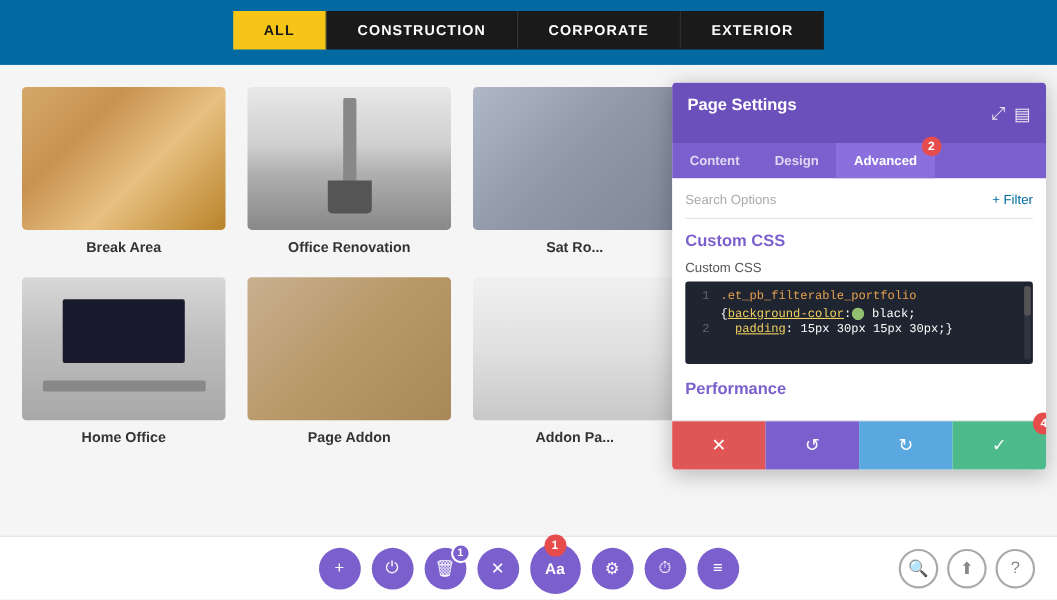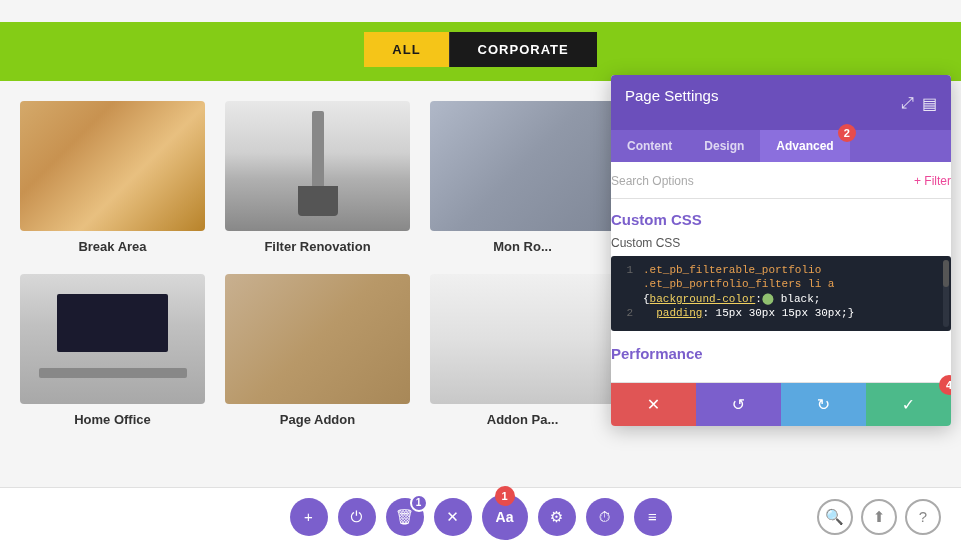--- a/index.html
+++ b/index.html
@@ -10,23 +10,22 @@
       height: 545px;
       overflow: hidden;
       position: relative;
     }
 
     
     .filter-tabs {
       display: flex;
       justify-content: center;
       padding: 10px 0 14px;
-      background: #84cc16;
+      background: #0369a1;
       gap: 0;
-      margin-top: 22px;
     }
     .filter-tab {
       padding: 10px 28px;
       font-size: 13px;
       font-weight: 700;
       letter-spacing: 1px;
       cursor: pointer;
       border: none;
       background: #1a1a1a;
       color: #fff;
@@ -103,21 +102,21 @@
     .panel-header {
       background: #6b4fbb;
       padding: 12px 14px 0;
       display: flex;
       align-items: center;
       justify-content: space-between;
     }
     .panel-title {
       color: #fff;
       font-size: 15px;
-      font-weight: 400;
+      font-weight: 700;
       padding-bottom: 26px;
     }
     .panel-header-icons {
       display: flex;
       gap: 8px;
       padding-bottom: 10px;
     }
     .panel-icon-btn {
       color: #fff;
       font-size: 16px;
@@ -150,37 +149,37 @@
       border-radius: 50%;
       width: 18px;
       height: 18px;
       font-size: 11px;
       font-weight: 700;
       display: flex;
       align-items: center;
       justify-content: center;
     }
     .panel-body {
-      padding: 12px 0;
+      padding: 12px 12px;
     }
     .search-filter-row {
       display: flex;
       align-items: center;
       justify-content: space-between;
       margin-bottom: 12px;
       border-bottom: 1px solid #e0e0e0;
       padding-bottom: 10px;
     }
     .search-options {
       font-size: 12px;
       color: #aaa;
     }
     .filter-btn {
       font-size: 12px;
-      color: #ec4899;
+      color: #0369a1;
       cursor: pointer;
     }
     .section-title {
       color: #7b5fcc;
       font-size: 15px;
       font-weight: 700;
       margin-bottom: 8px;
     }
     .field-label {
       font-size: 12px;
@@ -402,39 +401,41 @@
   </style>
 </head>
 <body>
 
 <div class="main-content">
 
   <div style="flex: 1; display: flex; flex-direction: column; overflow: hidden;">
 
     <div class="filter-tabs">
       <button class="filter-tab active">ALL</button>
+      <button class="filter-tab">CONSTRUCTION</button>
       <button class="filter-tab">CORPORATE</button>
+      <button class="filter-tab">EXTERIOR</button>
     </div>
 
     <div class="portfolio-grid">
 
       <div class="portfolio-item">
         <div class="portfolio-thumb portfolio-thumb-wood-light"></div>
         <div class="portfolio-label">Break Area</div>
       </div>
       <div class="portfolio-item">
         <div class="portfolio-thumb portfolio-thumb-brush">
           <div class="brush-handle"></div>
           <div class="brush-head"></div>
         </div>
-        <div class="portfolio-label">Filter Renovation</div>
+        <div class="portfolio-label">Office Renovation</div>
       </div>
       <div class="portfolio-item">
         <div class="portfolio-thumb portfolio-thumb-sunroof"></div>
-        <div class="portfolio-label">Mon Ro...</div>
+        <div class="portfolio-label">Sat Ro...</div>
       </div>
 
       <div class="portfolio-item">
         <div class="portfolio-thumb portfolio-thumb-office">
           <div class="laptop-screen"></div>
           <div class="laptop-base"></div>
         </div>
         <div class="portfolio-label">Home Office</div>
       </div>
       <div class="portfolio-item">
@@ -473,24 +474,20 @@
         <span class="search-options">Search Options</span>
         <span class="filter-btn">+ Filter</span>
       </div>
 
       <div class="section-title">Custom CSS</div>
       <div class="field-label">Custom CSS</div>
       <div class="code-editor">
         <div class="code-line">
           <span class="code-line-num">1</span>
           <span class="code-text"><span class="orange">.et_pb_filterable_portfolio</span></span>
-        </div>
-        <div class="code-line">
-          <span class="code-line-num"></span>
-          <span class="code-text"><span class="orange">.et_pb_portfolio_filters li a</span></span>
         </div>
         <div class="code-line">
           <span class="code-line-num"></span>
           <span class="code-text"><span class="white">{</span><span class="yellow">background-color</span><span class="white">:</span>⬤<span class="white"> black;</span></span>
         </div>
         <div class="code-line">
           <span class="code-line-num">2</span>
           <span class="code-text"><span class="white">&nbsp;&nbsp;</span><span class="yellow">padding</span><span class="white">: 15px 30px 15px 30px;}</span></span>
         </div>
         <div class="code-scrollbar">

